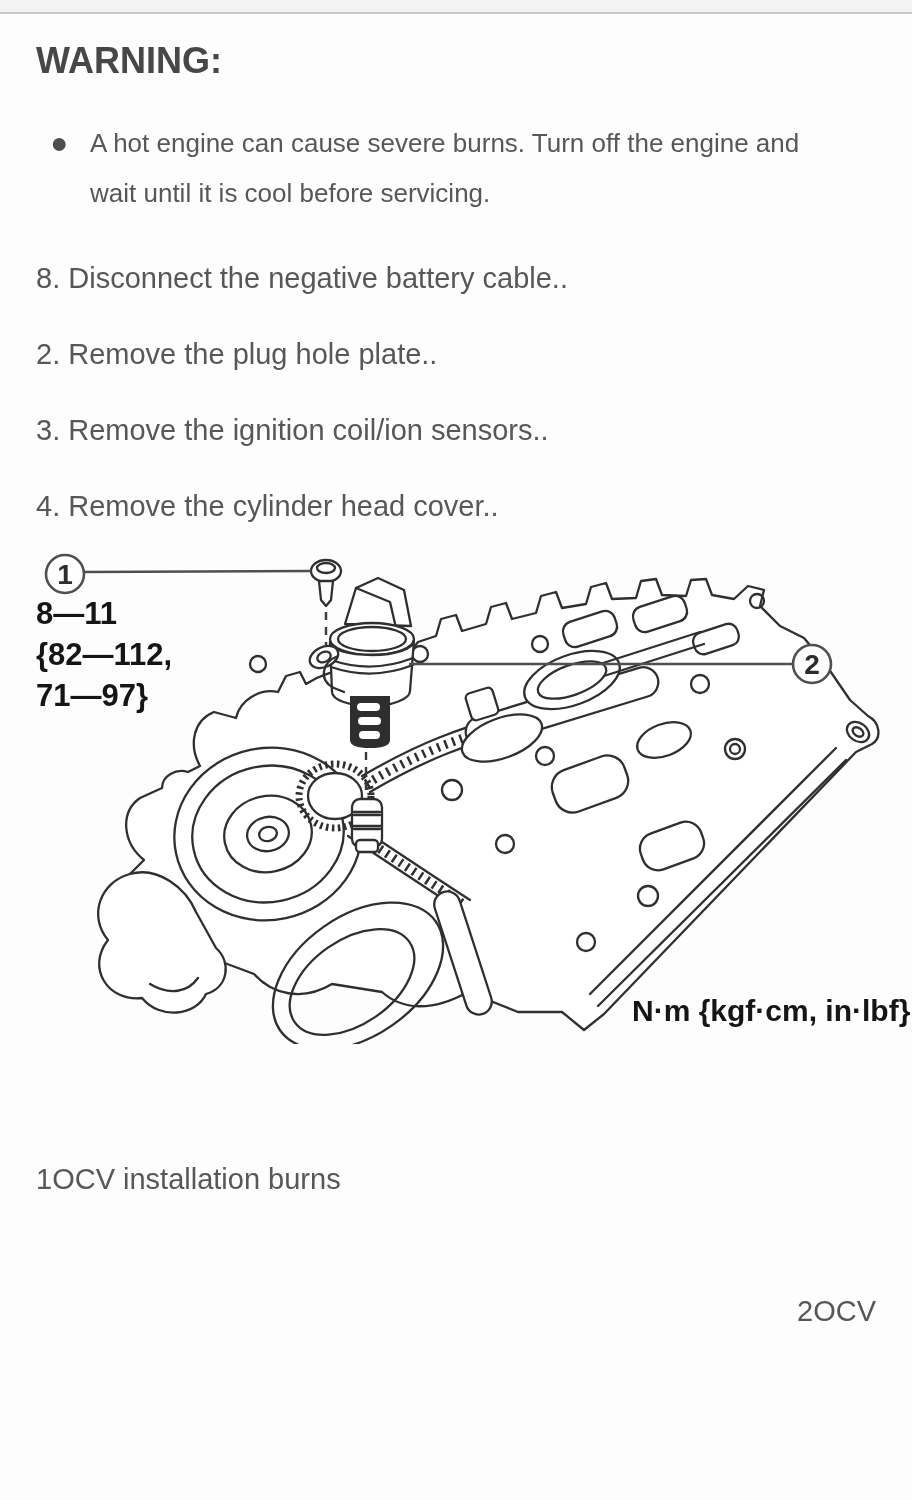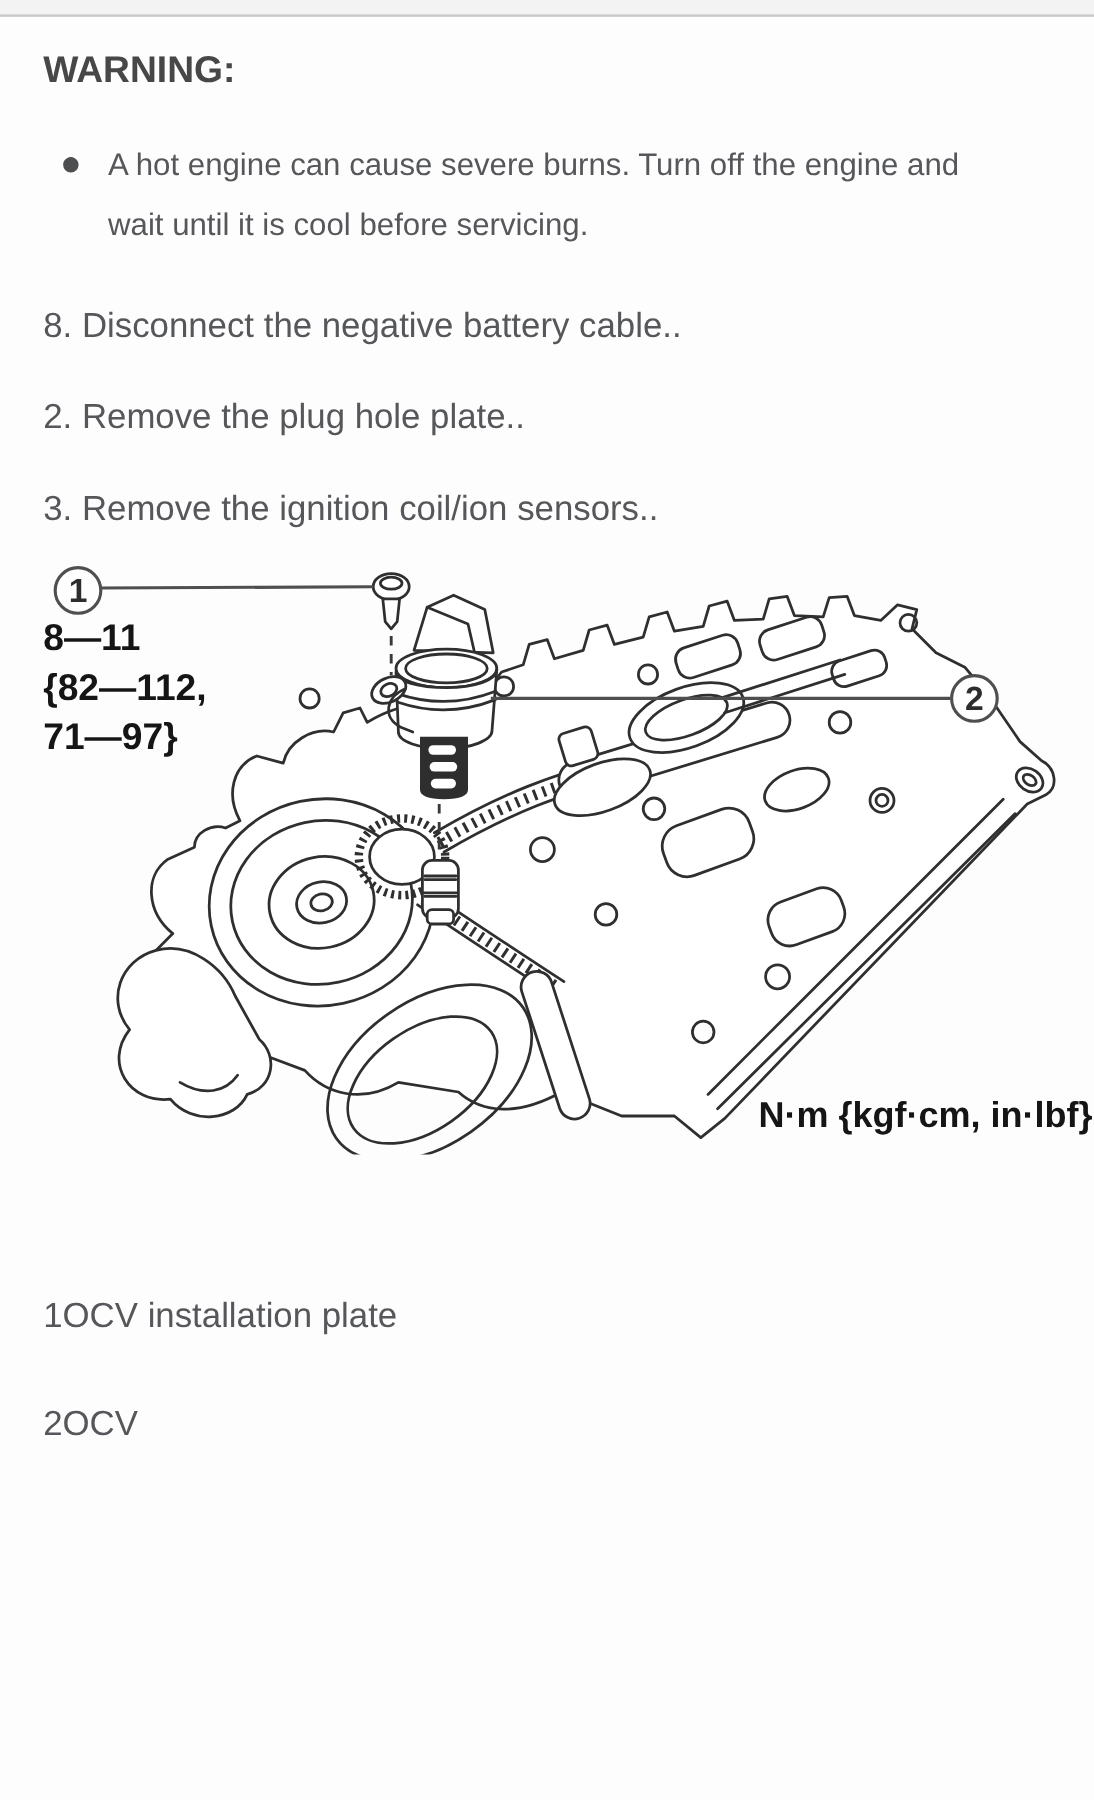--- a/index.html
+++ b/index.html
@@ -10,21 +10,21 @@
     color:#56575a;
     overflow:hidden;
     position:relative;
   }
   .topbar{
     height:12px;background:#f3f3f3;border-bottom:2px solid #c9c9c9;
   }
   .content{padding:0 36px;}
   .warning-title{
     margin:26px 0 0 0;
-    font-size:31px;font-weight:bold;color:#474747;
+    font-size:36px;font-weight:bold;color:#474747;
   }
   .bullet-row{
     display:flex;margin-top:36px;
   }
   .bullet-glyph{
     width:54px;flex:0 0 54px;text-align:left;
     font-size:30px;line-height:50px;color:#4d4e50;
     padding-left:14px;box-sizing:border-box;
   }
   .bullet-text{
@@ -45,39 +45,40 @@
   .units-text{font-size:30px;font-weight:bold;fill:#151515;}
   .dashes{stroke:#3a3a3a;stroke-width:2.4;fill:none;stroke-dasharray:8 7;}
   .chain{stroke:#2f2f2f;stroke-width:9;fill:none;stroke-dasharray:2.5 5.5;}
   .teeth{stroke:#2f2f2f;stroke-width:7;fill:none;stroke-dasharray:2.5 3.5;}
   .darkfill{fill:#2e2e2e;stroke:none;}
   .slot{fill:#ffffff;stroke:none;}
   .legend-item{
     font-size:29px;color:#56575a;line-height:34px;
   }
   .legend-item.first{margin-top:118px;}
-  .legend-item.second{margin-top:56px;}
+  .legend-item.second{margin-top:98px;text-align:right;}
 </style>
 </head>
 <body>
 
 <div class="topbar"></div>
 
 <div class="content">
 
   <h1 class="warning-title">WARNING:</h1>
 
   <div class="bullet-row">
     <span class="bullet-glyph">●</span>
     <span class="bullet-text">A hot engine can cause severe burns. Turn off the engine and wait until it is cool before servicing.</span>
   </div>
 
   <div class="step">8. Disconnect the negative battery cable..</div>
   <div class="step">2. Remove the plug hole plate..</div>
   <div class="step">3. Remove the ignition coil/ion sensors..</div>
+  <div class="step">4. Remove the cylinder head cover..</div>
 
 </div>
 
 <div class="diagram-wrap">
 <svg width="912" height="500" viewBox="0 0 912 500" xmlns="http://www.w3.org/2000/svg">
 
   <g>
 
     <path class="line fillwhite" d="M200,222
       C188,200 194,176 214,168 L236,174
@@ -217,15 +218,15 @@
     <line class="leader" x1="409" y1="120" x2="792" y2="120"></line>
     <circle class="callout-circle" cx="812" cy="120" r="19"></circle>
     <text class="callout-num" x="812" y="130">2</text>
   </g>
 
   <text class="units-text" x="632" y="477">N·m {kgf·cm, in·lbf}</text>
 </svg>
 </div>
 
 <div class="content">
-  <div class="legend-item first">1OCV installation plate</div>
+  <div class="legend-item first">1OCV installation burns</div>
   <div class="legend-item second">2OCV</div>
 </div>
 
 </body></html>

